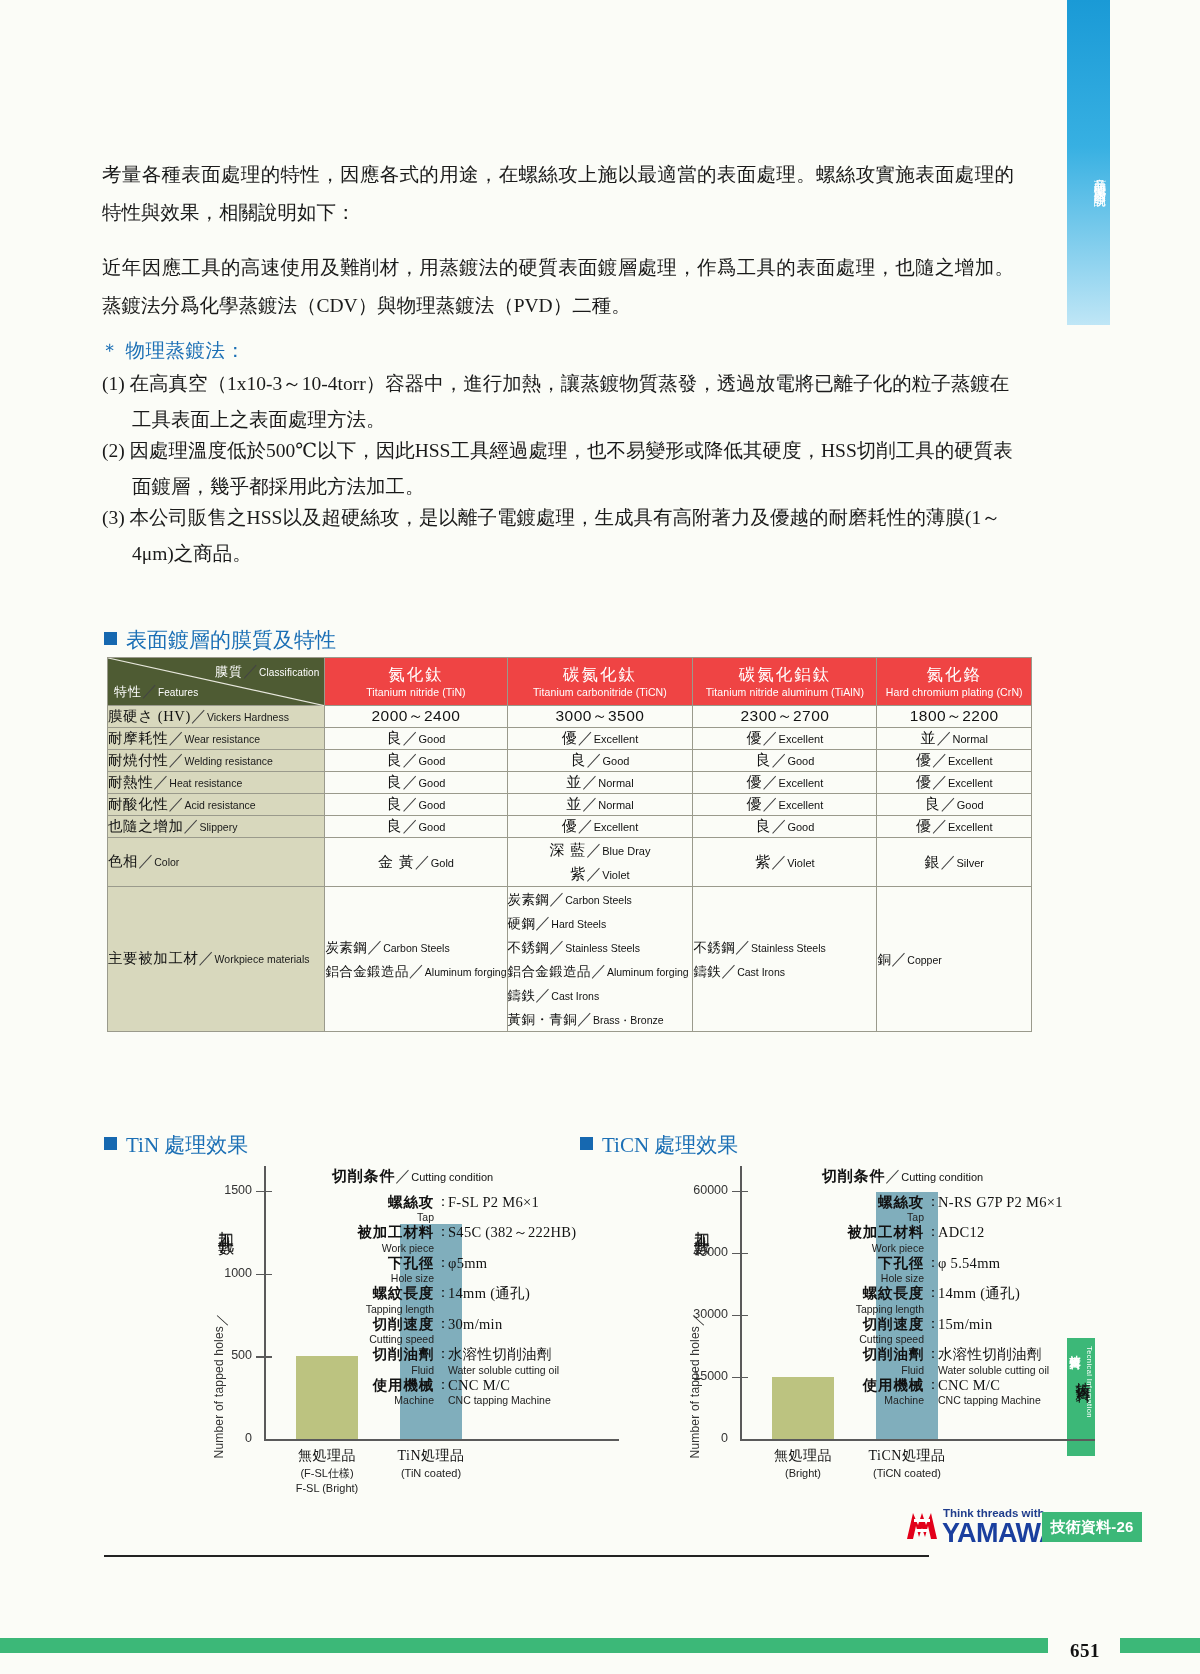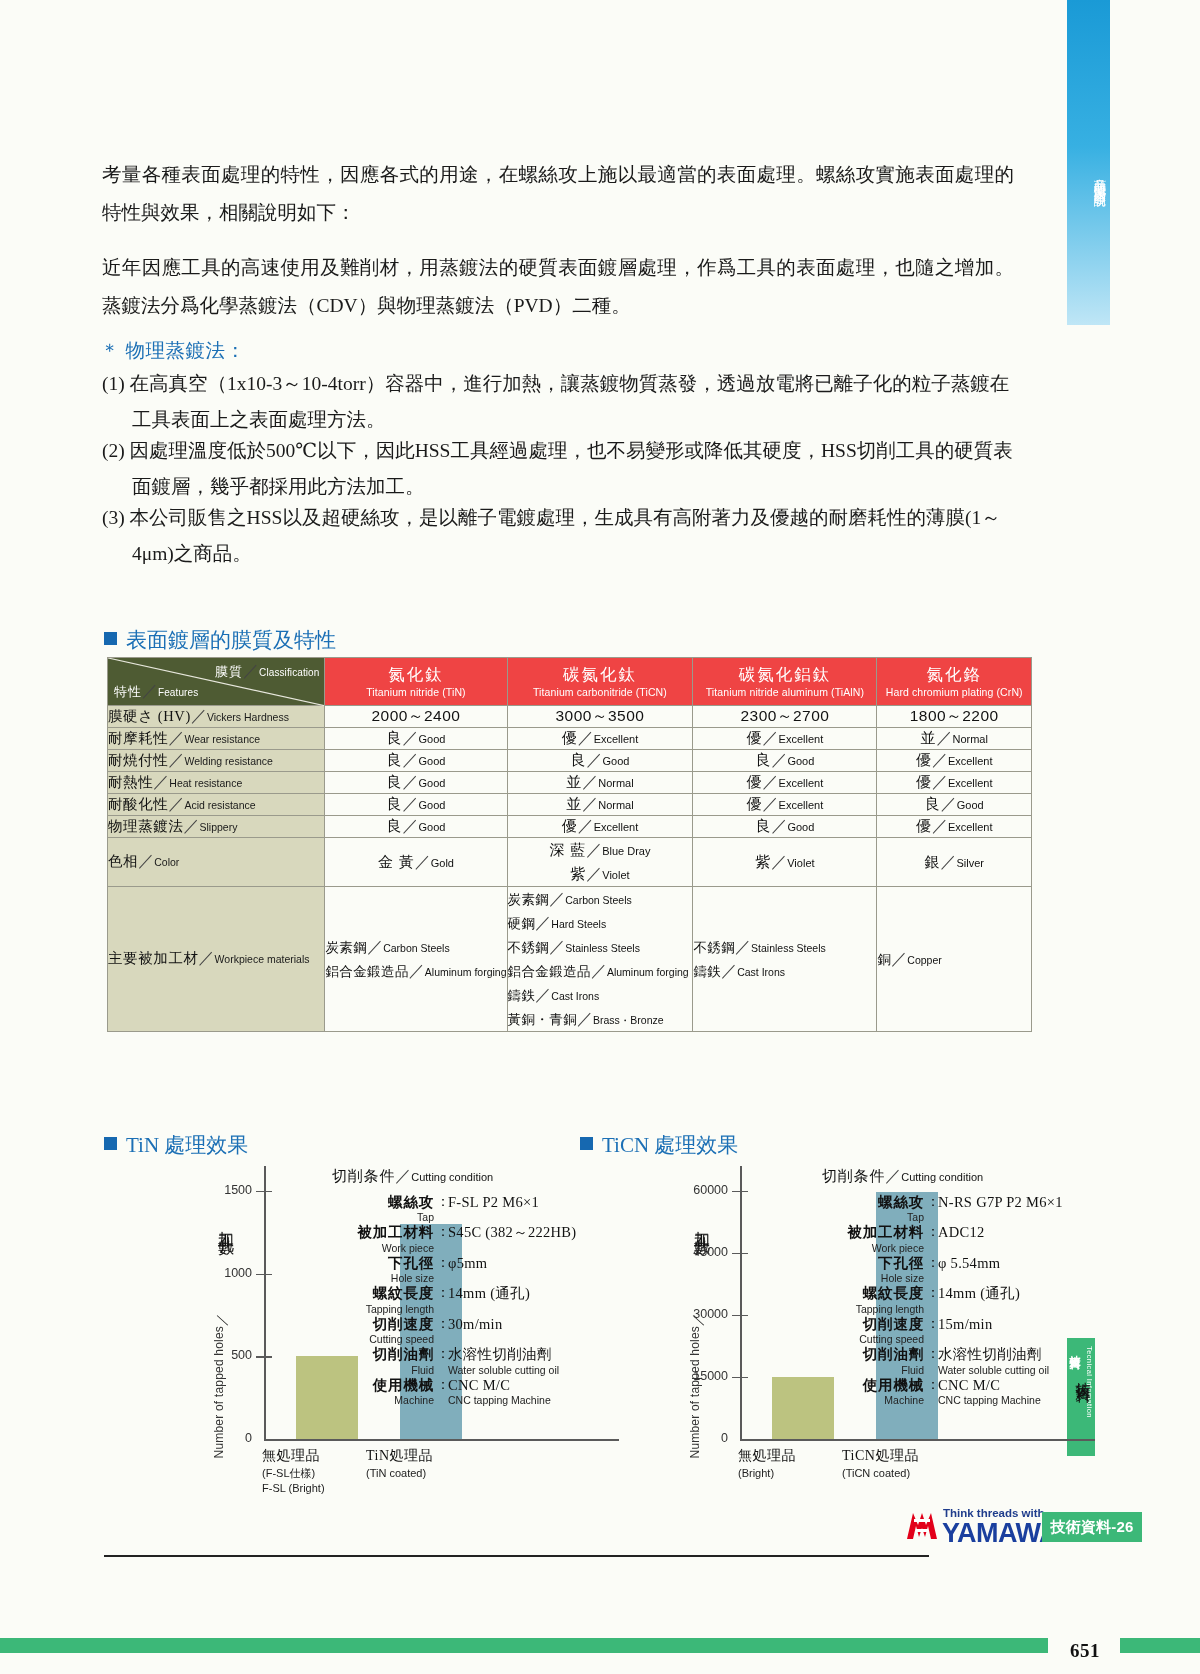--- a/index.html
+++ b/index.html
@@ -169,33 +169,33 @@
     transform:rotate(90deg);
   }
   .ytitle-en {
     position:absolute; left:108px; top:166px;
     writing-mode:vertical-rl; transform:rotate(180deg);
     font-family:"Liberation Sans", sans-serif; font-size:12px; color:#333;
     letter-spacing:0.2px;
   }
   .bar { position:absolute; bottom:51px; }
   .xlbl {
-    position:absolute; white-space:nowrap; line-height:1.35;
+    position:absolute; text-align:center; white-space:nowrap; line-height:1.35;
   }
   .xlbl .cn { font-size:14px; letter-spacing:0.5px; display:block; }
   .xlbl .en {
     font-family:"Liberation Sans", sans-serif; font-size:11px; color:#222; display:block;
   }
 
   
   .cc { position:absolute; }
   #cc-tin  { left:332px; top:1166px; width:250px; }
   #cc-ticn { left:822px; top:1166px; width:250px; }
   .cc-title { margin-bottom:7px; white-space:nowrap; padding-left:0px; }
-  .cc-title .cn { font-size:15px; letter-spacing:0.8px; font-weight:normal; }
+  .cc-title .cn { font-size:15px; letter-spacing:0.8px; font-weight:bold; }
   .cc-title .en { font-family:"Liberation Sans", sans-serif; font-size:11px; }
   .cc-row { display:flex; margin-bottom:1px; }
   .cc-key { width:104px; text-align:right; padding-right:2px; line-height:1.18; }
   .cc-key .cn { font-size:14.5px; letter-spacing:0.8px; font-weight:bold; display:block; }
   .cc-key .en {
     font-family:"Liberation Sans", sans-serif; font-size:10.5px; color:#222;
     display:block; margin-top:0px;
   }
   .cc-colon { width:12px; font-size:14px; line-height:1.18; }
   .cc-val { flex:1; line-height:1.18; }
@@ -322,21 +322,21 @@
           <td class="val"><span class="cn">優</span><span class="sep">／</span><span class="en">Excellent</span></td>
         </tr>
         <tr>
           <td class="rowlbl"><span class="cn">耐酸化性</span><span class="sep">／</span><span class="en">Acid resistance</span></td>
           <td class="val"><span class="cn">良</span><span class="sep">／</span><span class="en">Good</span></td>
           <td class="val"><span class="cn">並</span><span class="sep">／</span><span class="en">Normal</span></td>
           <td class="val"><span class="cn">優</span><span class="sep">／</span><span class="en">Excellent</span></td>
           <td class="val"><span class="cn">良</span><span class="sep">／</span><span class="en">Good</span></td>
         </tr>
         <tr>
-          <td class="rowlbl"><span class="cn">物理蒸鍍法</span><span class="sep">／</span><span class="en">Slippery</span></td>
+          <td class="rowlbl"><span class="cn">也隨之增加</span><span class="sep">／</span><span class="en">Slippery</span></td>
           <td class="val"><span class="cn">良</span><span class="sep">／</span><span class="en">Good</span></td>
           <td class="val"><span class="cn">優</span><span class="sep">／</span><span class="en">Excellent</span></td>
           <td class="val"><span class="cn">良</span><span class="sep">／</span><span class="en">Good</span></td>
           <td class="val"><span class="cn">優</span><span class="sep">／</span><span class="en">Excellent</span></td>
         </tr>
         <tr>
           <td class="rowlbl"><span class="cn">色相</span><span class="sep">／</span><span class="en">Color</span></td>
           <td class="val val2">
             <div><span class="cn">金 黃</span><span class="sep">／</span><span class="en">Gold</span></div>
           </td>

